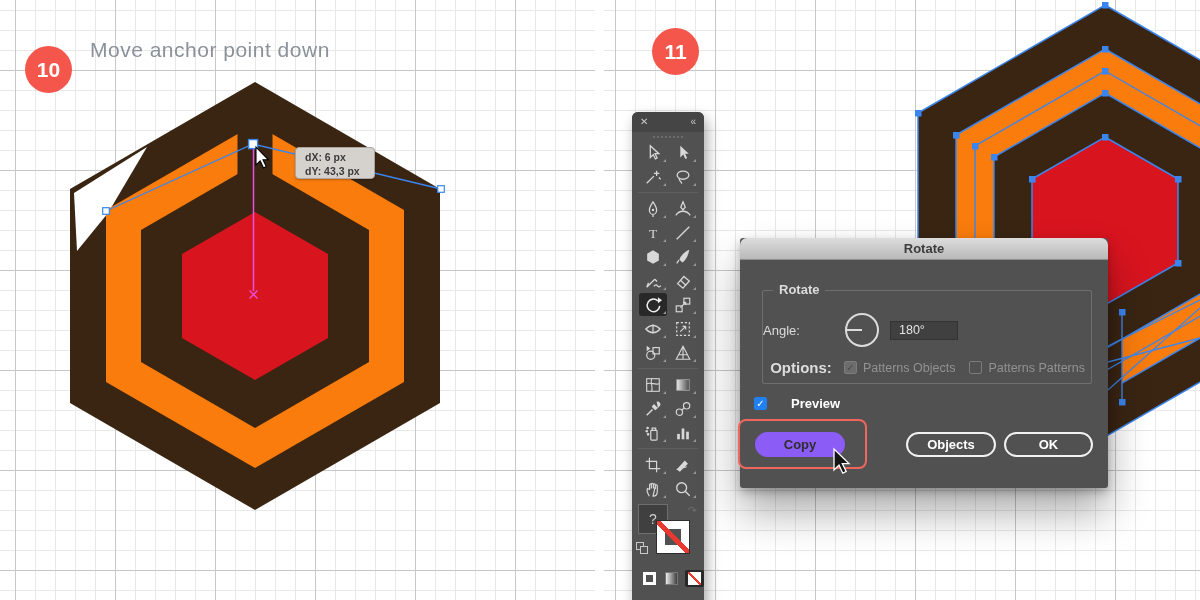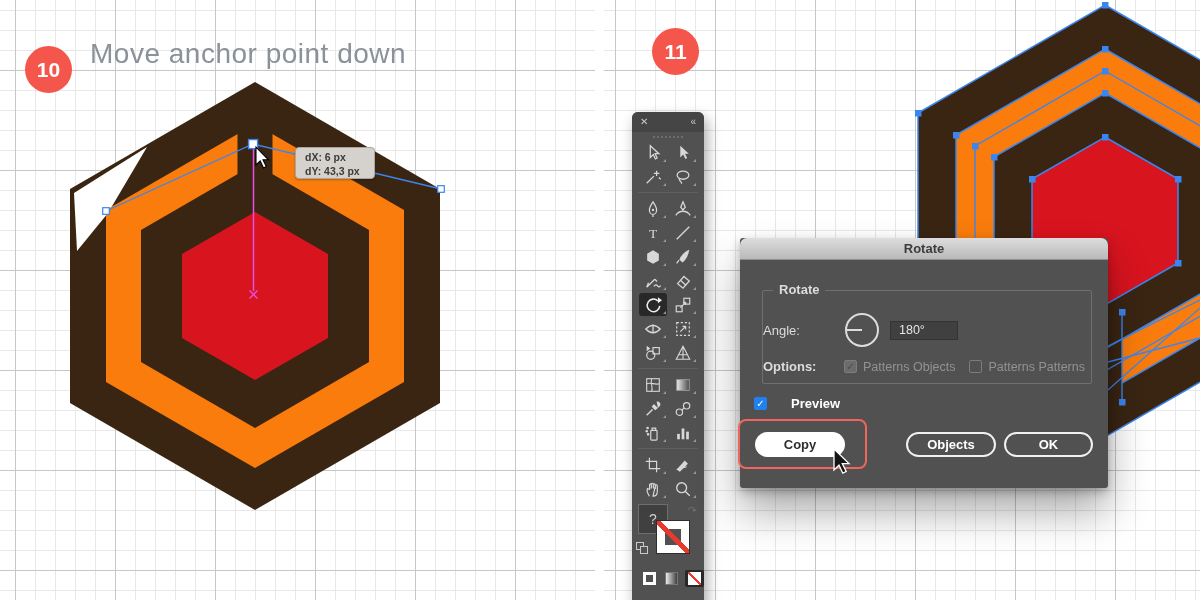--- a/index.html
+++ b/index.html
@@ -12,21 +12,21 @@
       linear-gradient(to bottom,#c7c7c7 1px,transparent 1px),
       linear-gradient(to right,#e8e8e8 1px,transparent 1px),
       linear-gradient(to bottom,#e8e8e8 1px,transparent 1px);
     background-size:100px 100%,100% 100px,20px 100%,100% 20px;
     background-position:15px 0,0 70px,15px 0,0 10px;}
   .divider{position:absolute;left:595px;top:0;width:9px;height:600px;background:#fff;z-index:2;}
   .artwork-svg{position:absolute;left:0;top:0;z-index:1;}
   
   .step-badge{position:absolute;width:47px;height:47px;border-radius:50%;background:#F4564B;color:#fff;
     font-size:21px;font-weight:bold;display:flex;align-items:center;justify-content:center;z-index:3;}
-  .step-title{position:absolute;font-size:28px;color:#8A9199;letter-spacing:.5px;z-index:3;white-space:nowrap;}
+  .step-title{position:absolute;font-size:21px;color:#8A9199;letter-spacing:.5px;z-index:3;white-space:nowrap;}
   
   .measure-tooltip{position:absolute;left:295px;top:147px;width:80px;height:32px;background:#d5d2ce;
     border:1px solid #a9a6a2;border-radius:4px;padding:2px 0 0 9px;font-size:10.5px;font-weight:bold;
     color:#3b3b3b;line-height:14px;z-index:4;box-shadow:0 1px 2px rgba(0,0,0,.25);}
   
   .toolbar{position:absolute;left:632px;top:112px;width:72px;height:500px;background:#515151;
     border-radius:6px 6px 0 0;z-index:5;box-shadow:3px 6px 14px rgba(0,0,0,.35);}
   .toolbar-top{height:20px;background:#454545;border-radius:6px 6px 0 0;display:flex;align-items:center;
     justify-content:space-between;padding:0 8px;color:#c8c8c8;font-size:10px;}
   .toolbar-top .glyph{cursor:default;line-height:1;}
@@ -64,34 +64,34 @@
   .dialog-group{position:absolute;left:22px;top:52px;width:330px;height:94px;border:1px solid #6f6f6f;border-radius:2px;}
   .dialog-group-label{position:absolute;left:10px;top:-9px;background:#515151;padding:0 6px;color:#dcdcdc;
     font-size:13px;font-weight:bold;}
   .angle-row{position:absolute;left:0;top:22px;width:100%;display:flex;align-items:center;}
   .angle-label{width:76px;color:#dcdcdc;font-size:13px;}
   .dial{width:34px;height:34px;border:2px solid #dcdcdc;border-radius:50%;margin-left:6px;position:relative;}
   .dial::after{content:"";position:absolute;left:0;top:14px;width:15px;height:2px;background:#dcdcdc;}
   .angle-input{width:68px;height:19px;margin-left:11px;background:#404040;border:1px solid #333;
     color:#e3e3e3;font-size:12.5px;padding:0 0 1px 8px;font-family:"Liberation Sans",sans-serif;}
   .options-row{position:absolute;left:0;top:68px;width:100%;display:flex;align-items:center;font-size:12.5px;}
-  .options-label{width:76px;text-align:left;color:#dcdcdc;font-size:13px;font-weight:bold;}
+  .options-label{width:76px;text-align:center;color:#dcdcdc;font-size:15px;font-weight:bold;}
   .cb{width:13px;height:13px;border:1px solid #7c7c7c;display:flex;align-items:center;justify-content:center;
     font-size:10px;line-height:1;border-radius:2px;}
   .cb.disabled-checked{background:#6c6c6c;color:#4a4a4a;margin-left:5px;}
   .cb.disabled-unchecked{background:transparent;color:transparent;}
   .disabled-label{color:#929292;margin-left:6px;}
   .preview-row{position:absolute;left:14px;top:158px;display:flex;align-items:center;}
   .cb.preview{background:#2080f0;border-color:#2080f0;color:#fff;}
   .preview-label{color:#ffffff;font-size:13px;font-weight:bold;margin-left:24px;}
   .annotation-rect{position:absolute;left:-2px;top:181px;width:129px;height:50px;border:2.5px solid #f0655c;
     border-radius:8px;}
   .btn{position:absolute;top:194px;height:25px;border-radius:13px;display:flex;align-items:center;
     justify-content:center;font-size:13px;font-weight:bold;}
-  .btn-copy{left:15px;width:90px;background:#ffffff;color:#2e2e2e;}
+  .btn-copy{left:15px;width:90px;background:#8b5cf6;color:#2e2e2e;}
   .btn-cancel{left:166px;width:90px;border:2px solid #f1f1f1;color:#fff;}
   .btn-ok{left:264px;width:89px;border:2px solid #f1f1f1;color:#fff;}
   .cursor-layer{position:absolute;left:0;top:0;z-index:9;pointer-events:none;}
 </style>
 </head>
 <body>
 
 <div class="canvas">
 
   <svg class="artwork-svg" width="1200" height="600" viewBox="0 0 1200 600">

